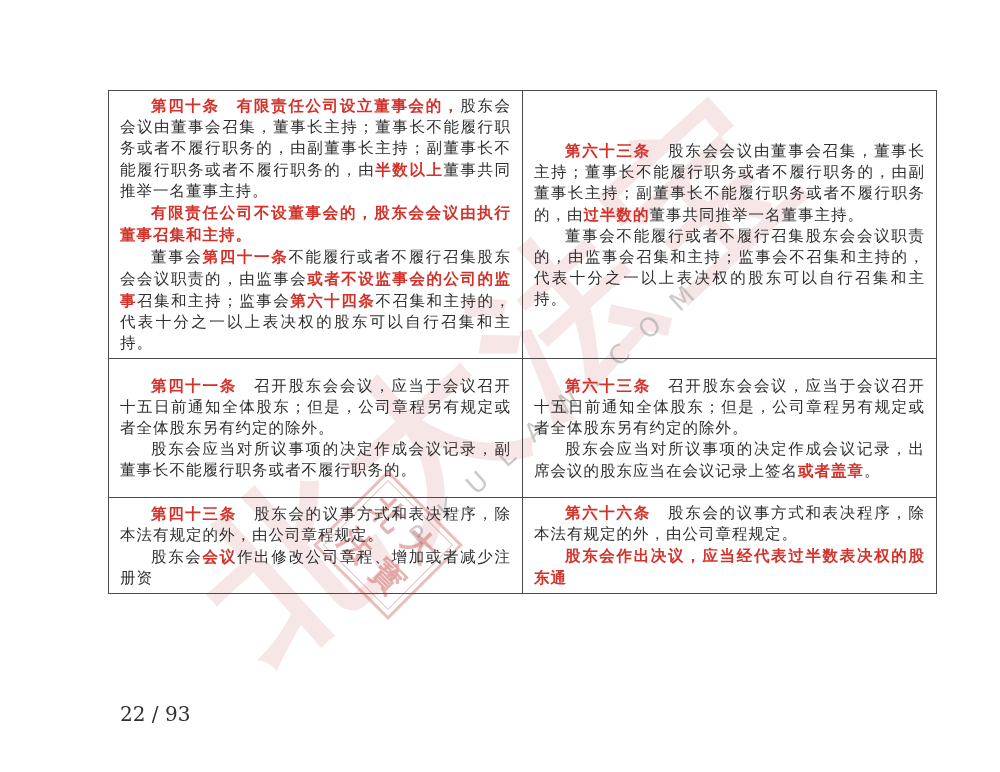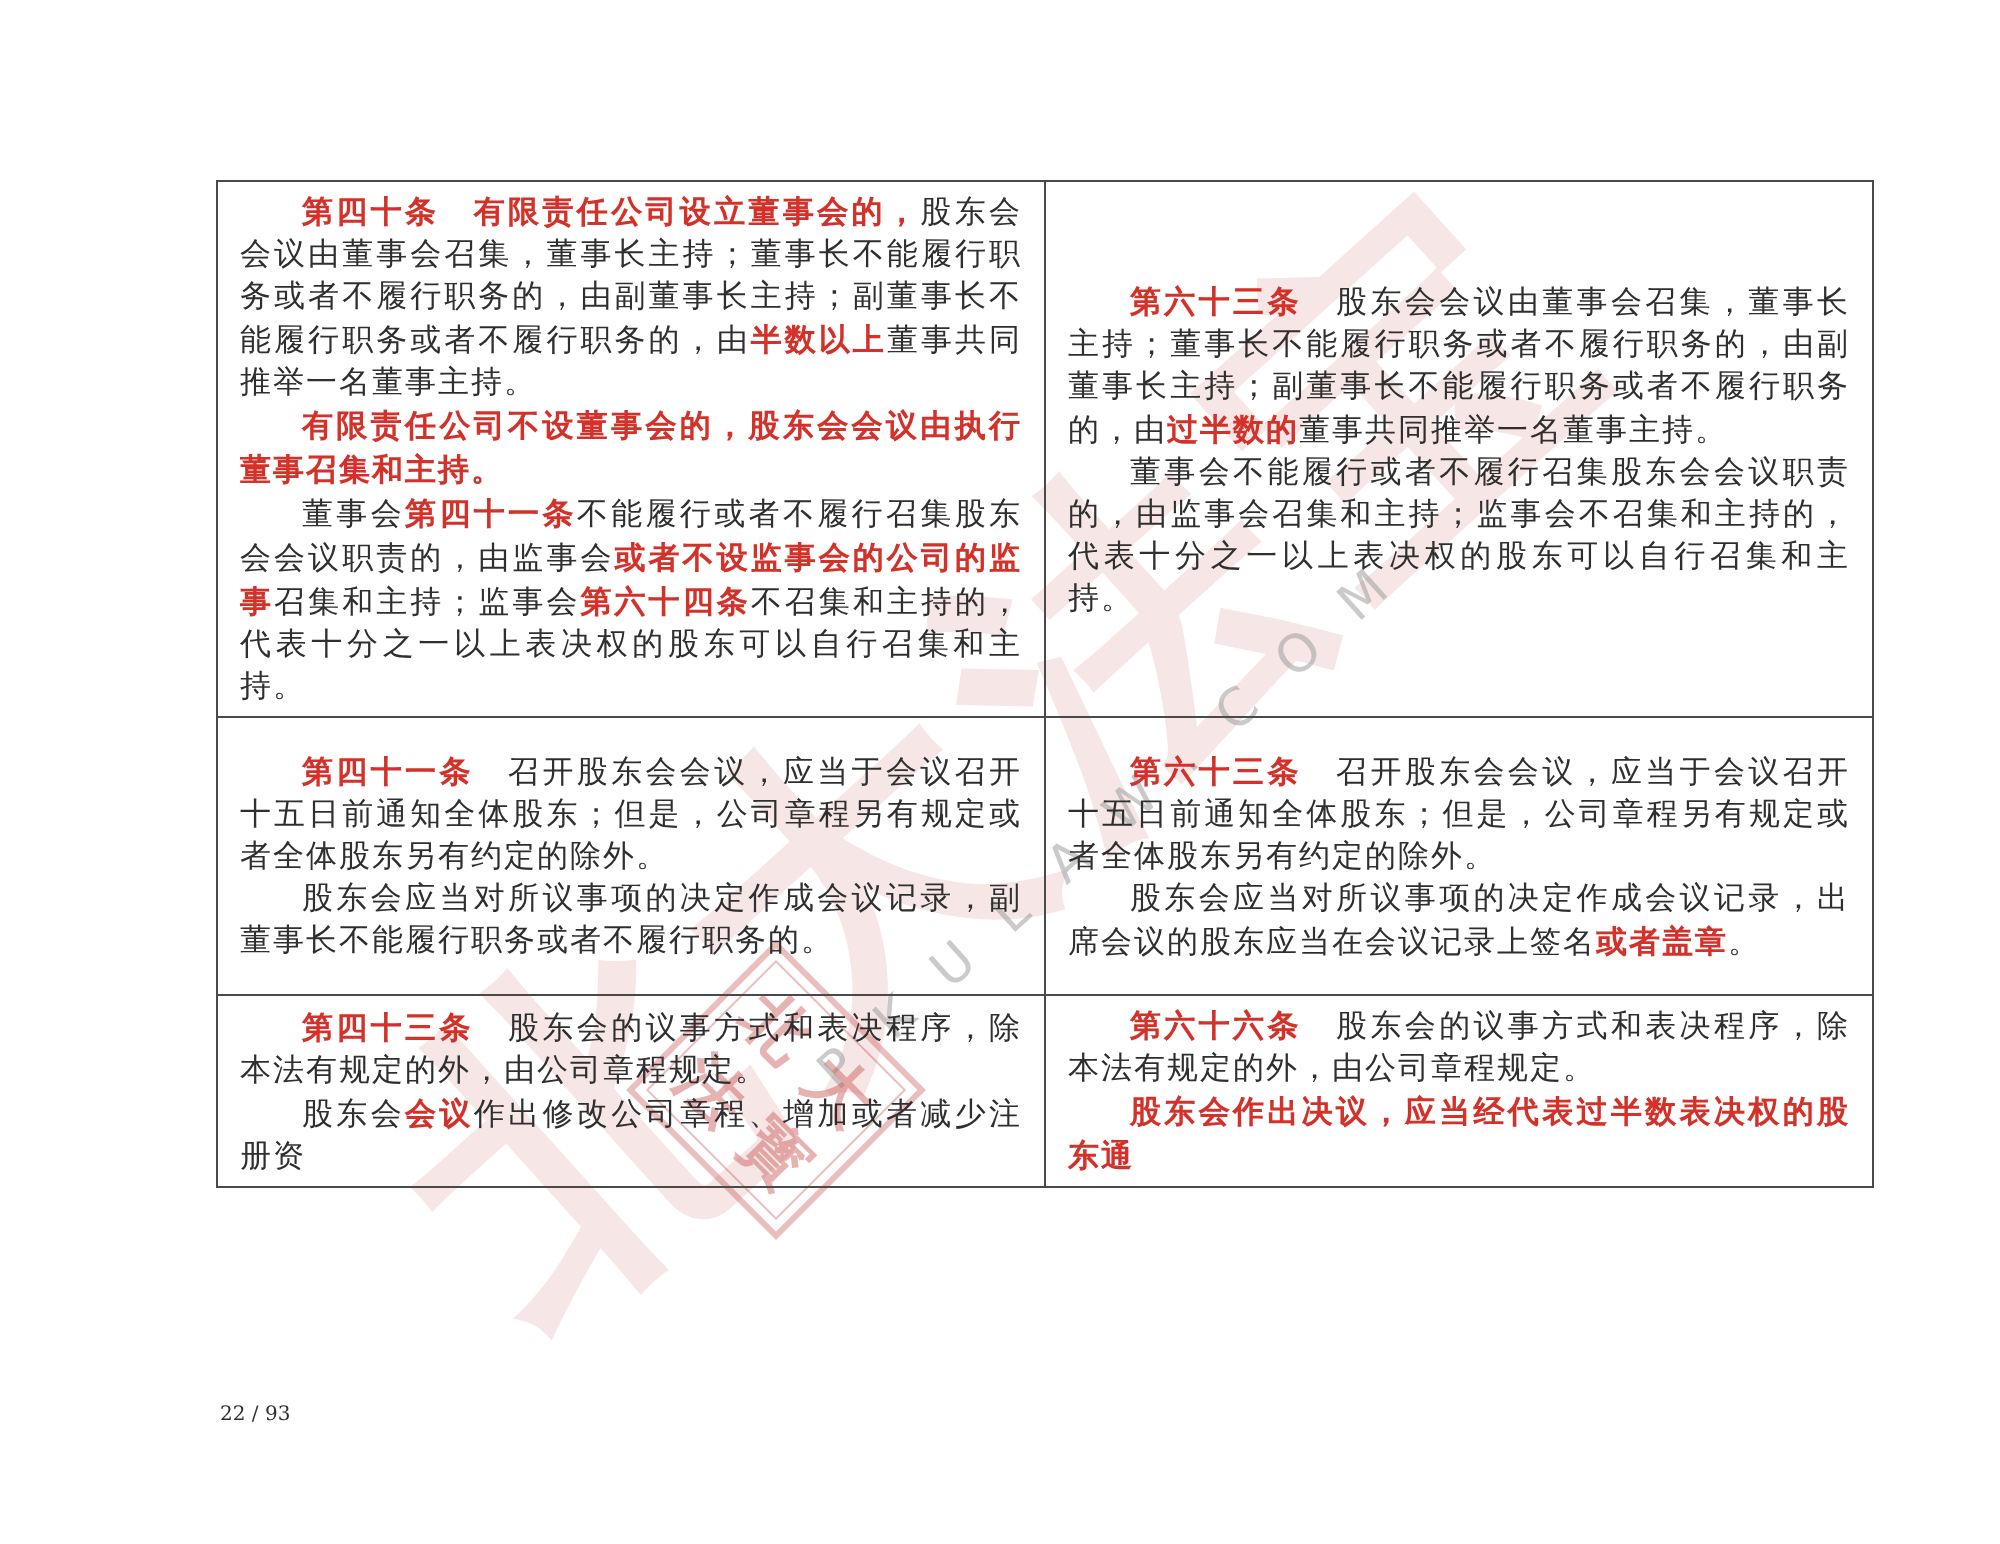--- a/index.html
+++ b/index.html
@@ -55,22 +55,22 @@
   table.cmp tr:nth-child(3) td{height:69px;}
   table.cmp tr:nth-child(4) td{height:87px;font-family:Liberation Serif, serif;}
   table.cmp p{
     margin:0;text-indent:2em;text-align:justify;
     font-size:15.5px;line-height:21px;color:#2f2f2f;
     letter-spacing:1px;
   }
   table.cmp .red{color:#d3322a;font-weight:bold;}
 
   .page-number{
-    position:absolute;left:110px;top:702px;
-    font-size:10px;color:#2f2f2f;z-index:2;
+    position:absolute;left:120px;top:702px;
+    font-size:20px;color:#2f2f2f;z-index:2;
   }
 </style>
 </head>
 <body>
 
 <div class="page">
 
   <div class="wm-brand">北大法宝</div>
   <div class="wm-url">PKULAW.COM</div>
   <div class="wm-seal">

